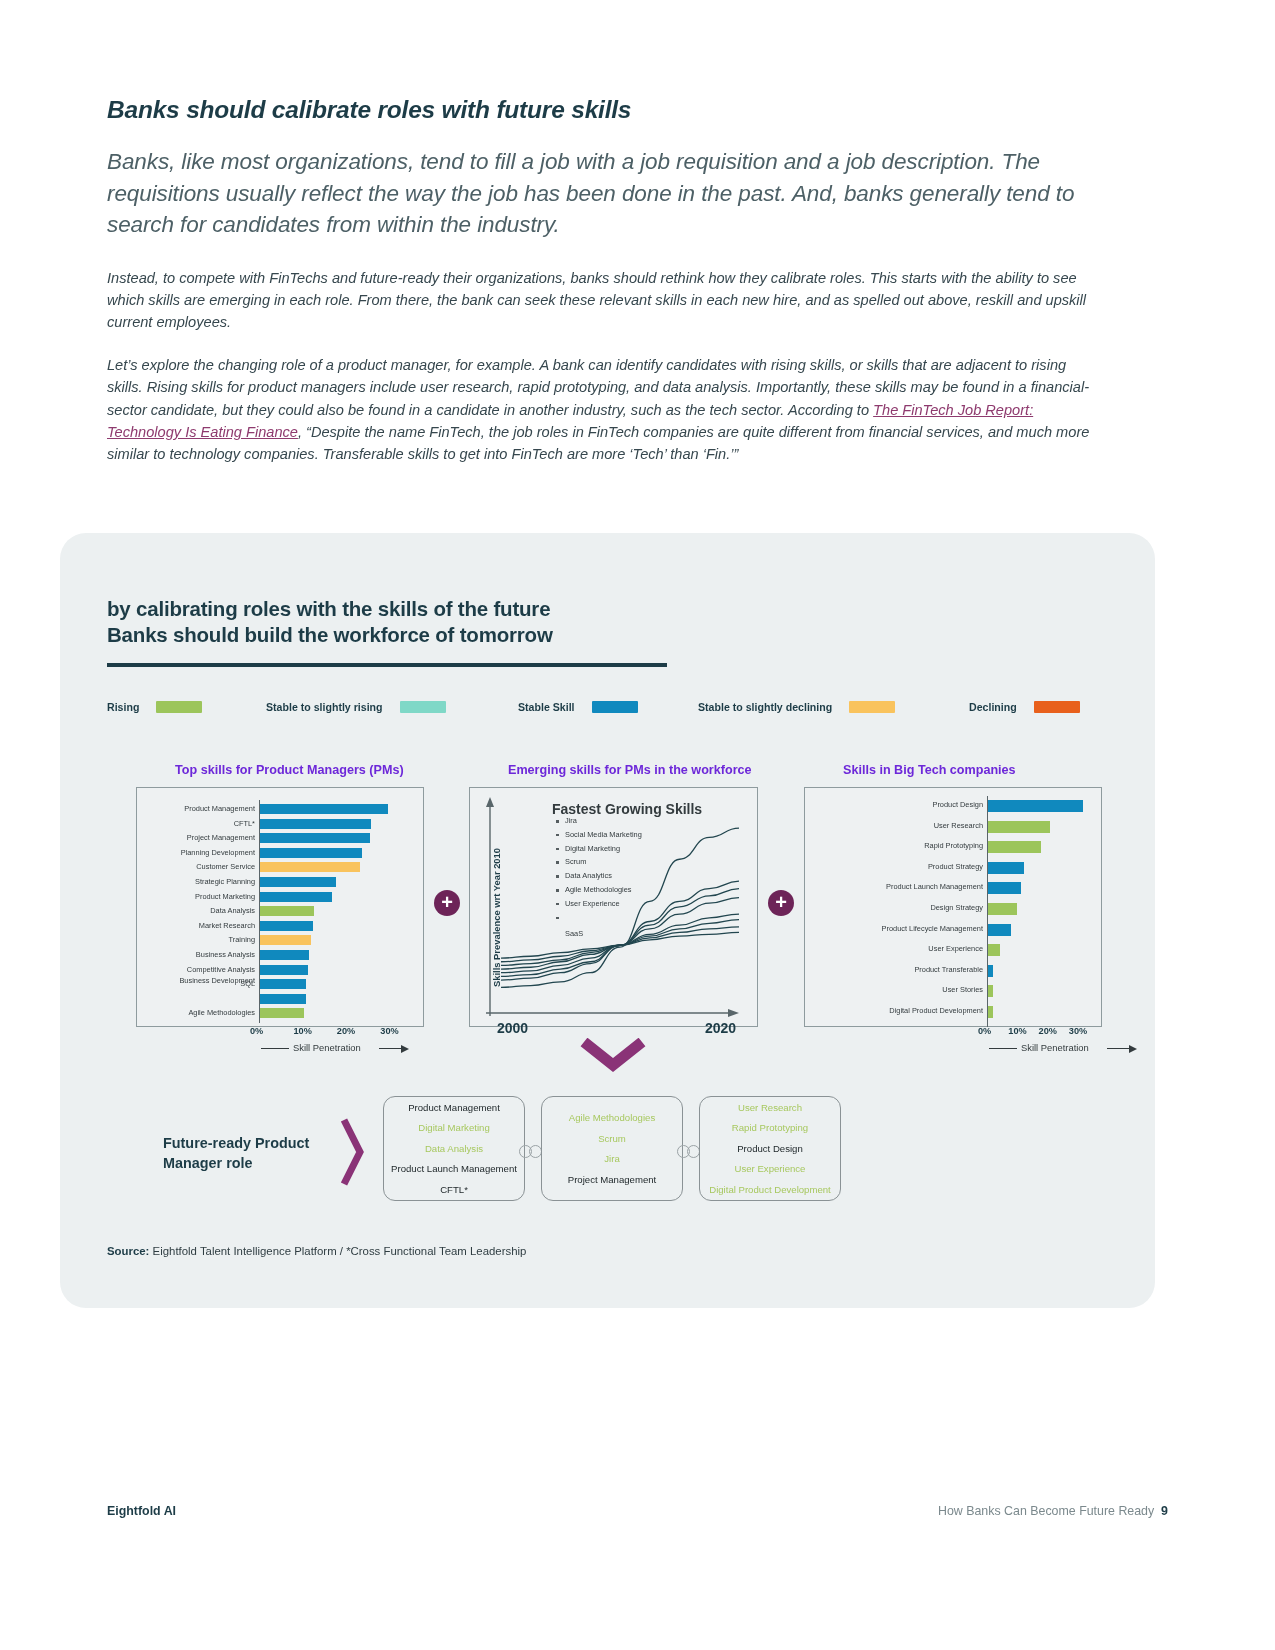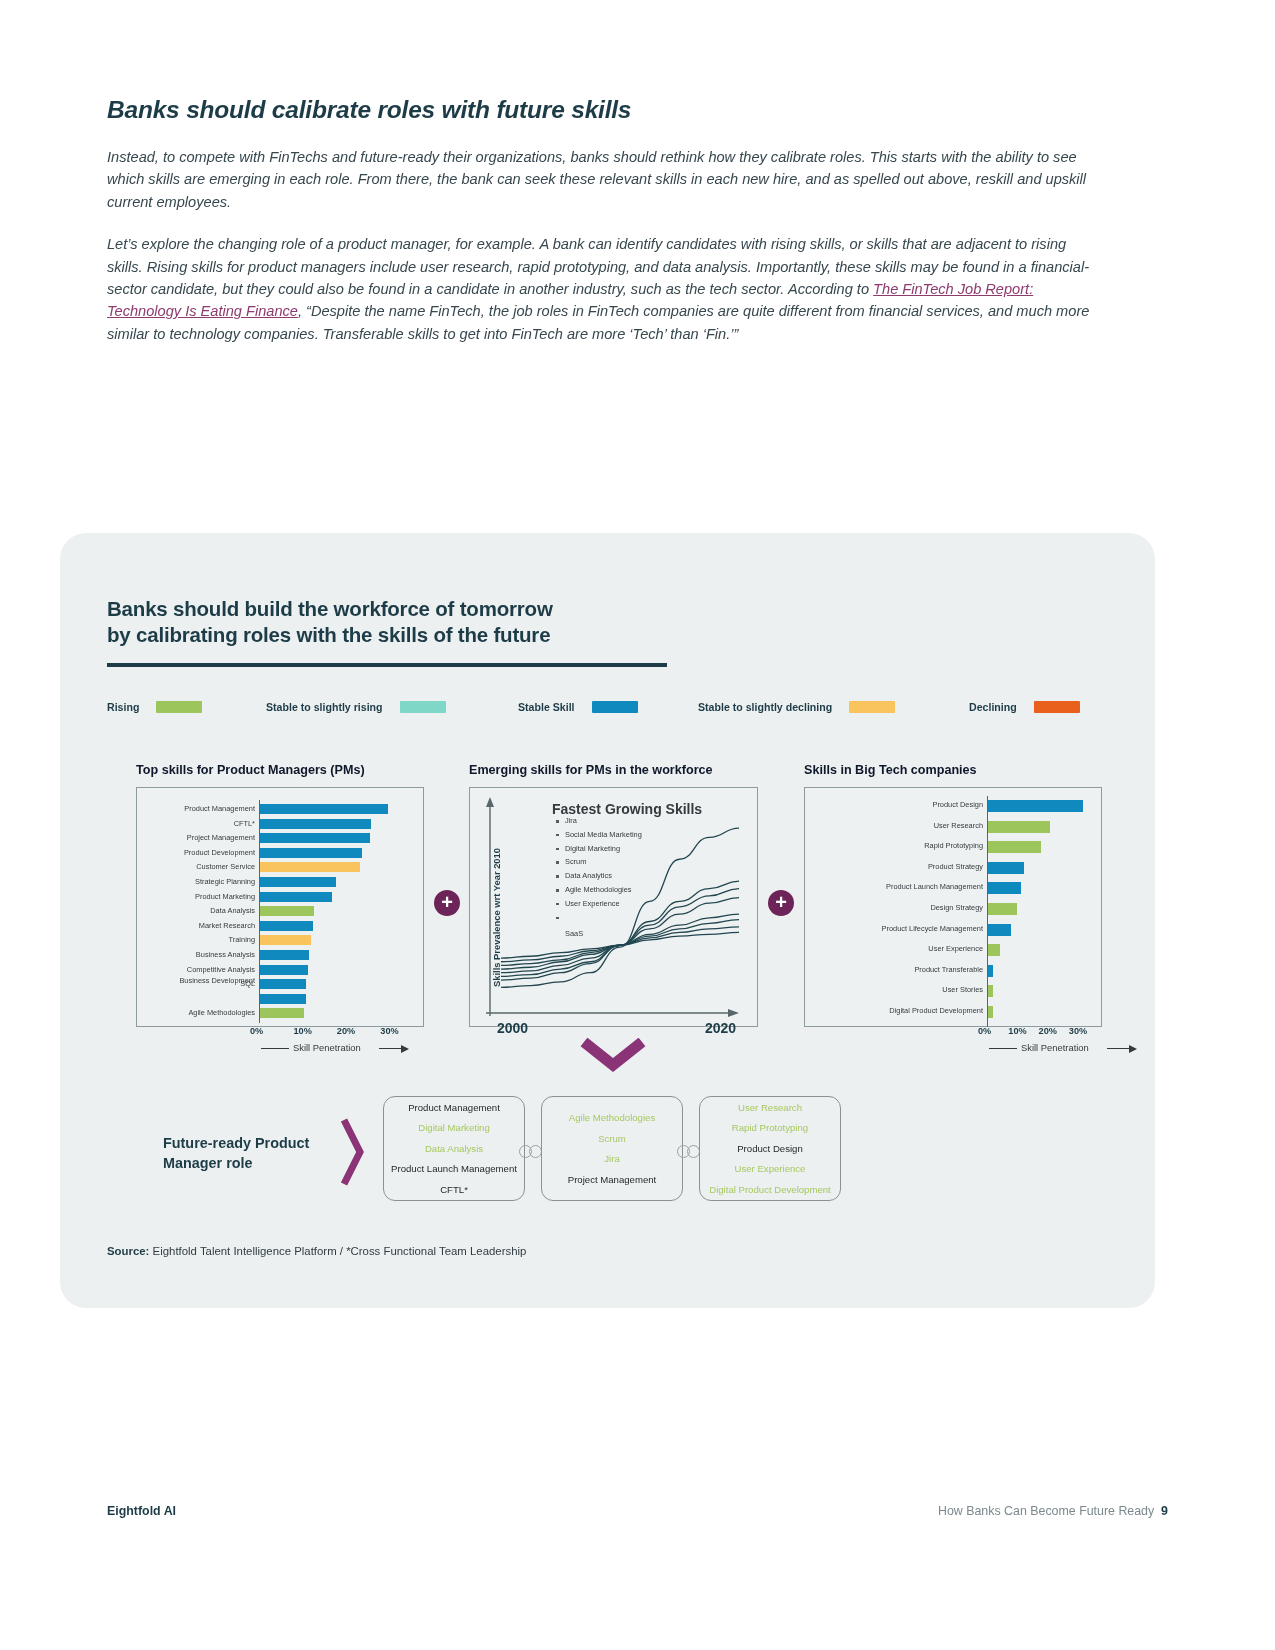--- a/index.html
+++ b/index.html
@@ -40,21 +40,21 @@
   }
 
   
   .legend{position:absolute;left:47px;top:168px;width:1010px;height:20px;}
   .lg{position:absolute;display:flex;align-items:center;gap:17px;white-space:nowrap;}
   .lg-label{font-size:10.6px;font-weight:bold;color:#1d3c47;}
   .lg-swatch{width:46px;height:12px;border-radius:1px;}
 
   
   .panel-title{
-    position:absolute;font-size:12.6px;font-weight:bold;color:#0f172a;white-space:nowrap;
+    position:absolute;font-size:12.6px;font-weight:bold;color:#6d28d9;white-space:nowrap;margin-left:39px;
   }
   .panel{
     position:absolute;background:#eef1f2;border:1px solid #8e9b9e;
   }
   .bar-lbl{
     position:absolute;font-size:7.4px;color:#333b3e;text-align:right;white-space:nowrap;
     line-height:11px;
   }
   .bar{position:absolute;height:10px;}
   .axis-v{position:absolute;background:#5a6569;width:1px;}
@@ -116,29 +116,30 @@
   }
   .foot-right b{color:#1d3c47;}
 </style>
 </head>
 <body>
 
 <div class="page">
 
   <div class="article">
     <h1 class="h1">Banks should calibrate roles with future skills</h1>
+    <p class="lede">Banks, like most organizations, tend to fill a job with a job requisition and a job description. The requisitions usually reflect the way the job has been done in the past. And, banks generally tend to search for candidates from within the industry.</p>
     <p class="body-p">Instead, to compete with FinTechs and future-ready their organizations, banks should rethink how they calibrate roles. This starts with the ability to see which skills are emerging in each role. From there, the bank can seek these relevant skills in each new hire, and as spelled out above, reskill and upskill current employees.</p>
     <p class="body-p"><span>Let’s explore the changing role of a product manager, for example. A bank can identify candidates with rising skills, or skills that are adjacent to rising skills. Rising skills for product managers include user research, rapid prototyping, and data analysis. Importantly, these skills may be found in a financial-sector candidate, but they could also be found in a candidate in another industry, such as the tech sector. According to </span><a class="link" href="#">The FinTech Job Report: Technology Is Eating Finance</a><span>, “Despite the name FinTech, the job roles in FinTech companies are quite different from financial services, and much more similar to technology companies. Transferable skills to get into FinTech are more ‘Tech’ than ‘Fin.’”</span></p>
   </div>
 
   <div class="card">
 
     <div class="card-title">
+      <div>by calibrating roles with the skills of the future</div>
       <div>Banks should build the workforce of tomorrow</div>
-      <div>by calibrating roles with the skills of the future</div>
     </div>
     <div class="title-rule"></div>
 
     <div class="legend">
       <div class="lg" style="left:0px;">
         <span class="lg-label">Rising</span>
         <span class="lg-swatch" style="background:#9CC55B"></span>
       </div>
       <div class="lg" style="left:159px;">
         <span class="lg-label">Stable to slightly rising</span>
@@ -160,21 +161,21 @@
 
     <div class="panel-title" style="left:76px;top:230px;">Top skills for Product Managers (PMs)</div>
     <div class="panel" id="panel1" style="left:76px;top:254px;width:286px;height:238px;"></div>
     <div id="chart1">
         <div class="bar-lbl" style="left: 85px; top: 270px; width: 110px;">Product Management</div>
         <div class="bar" style="left: 200px; top: 271px; height: 10px; width: 128.114px; background: rgb(16, 137, 190);"></div>
         <div class="bar-lbl" style="left: 85px; top: 284.6px; width: 110px;">CFTL*</div>
         <div class="bar" style="left: 200px; top: 285.6px; height: 10px; width: 110.743px; background: rgb(16, 137, 190);"></div>
         <div class="bar-lbl" style="left: 85px; top: 299.2px; width: 110px;">Project Management</div>
         <div class="bar" style="left: 200px; top: 300.2px; height: 10px; width: 109.874px; background: rgb(16, 137, 190);"></div>
-        <div class="bar-lbl" style="left: 85px; top: 313.8px; width: 110px;">Product Development</div>
+        <div class="bar-lbl" style="left: 85px; top: 313.8px; width: 110px;">Planning Development</div>
         <div class="bar" style="left: 200px; top: 314.8px; height: 10px; width: 102.057px; background: rgb(16, 137, 190);"></div>
         <div class="bar-lbl" style="left: 85px; top: 328.4px; width: 110px;">Customer Service</div>
         <div class="bar" style="left: 200px; top: 329.4px; height: 10px; width: 99.8857px; background: rgb(249, 195, 93);"></div>
         <div class="bar-lbl" style="left: 85px; top: 343px; width: 110px;">Strategic Planning</div>
         <div class="bar" style="left: 200px; top: 344px; height: 10px; width: 76px; background: rgb(16, 137, 190);"></div>
         <div class="bar-lbl" style="left: 85px; top: 357.6px; width: 110px;">Product Marketing</div>
         <div class="bar" style="left: 200px; top: 358.6px; height: 10px; width: 71.6571px; background: rgb(16, 137, 190);"></div>
         <div class="bar-lbl" style="left: 85px; top: 372.2px; width: 110px;">Data Analysis</div>
         <div class="bar" style="left: 200px; top: 373.2px; height: 10px; width: 54.2857px; background: rgb(156, 197, 91);"></div>
         <div class="bar-lbl" style="left: 85px; top: 386.8px; width: 110px;">Market Research</div>

